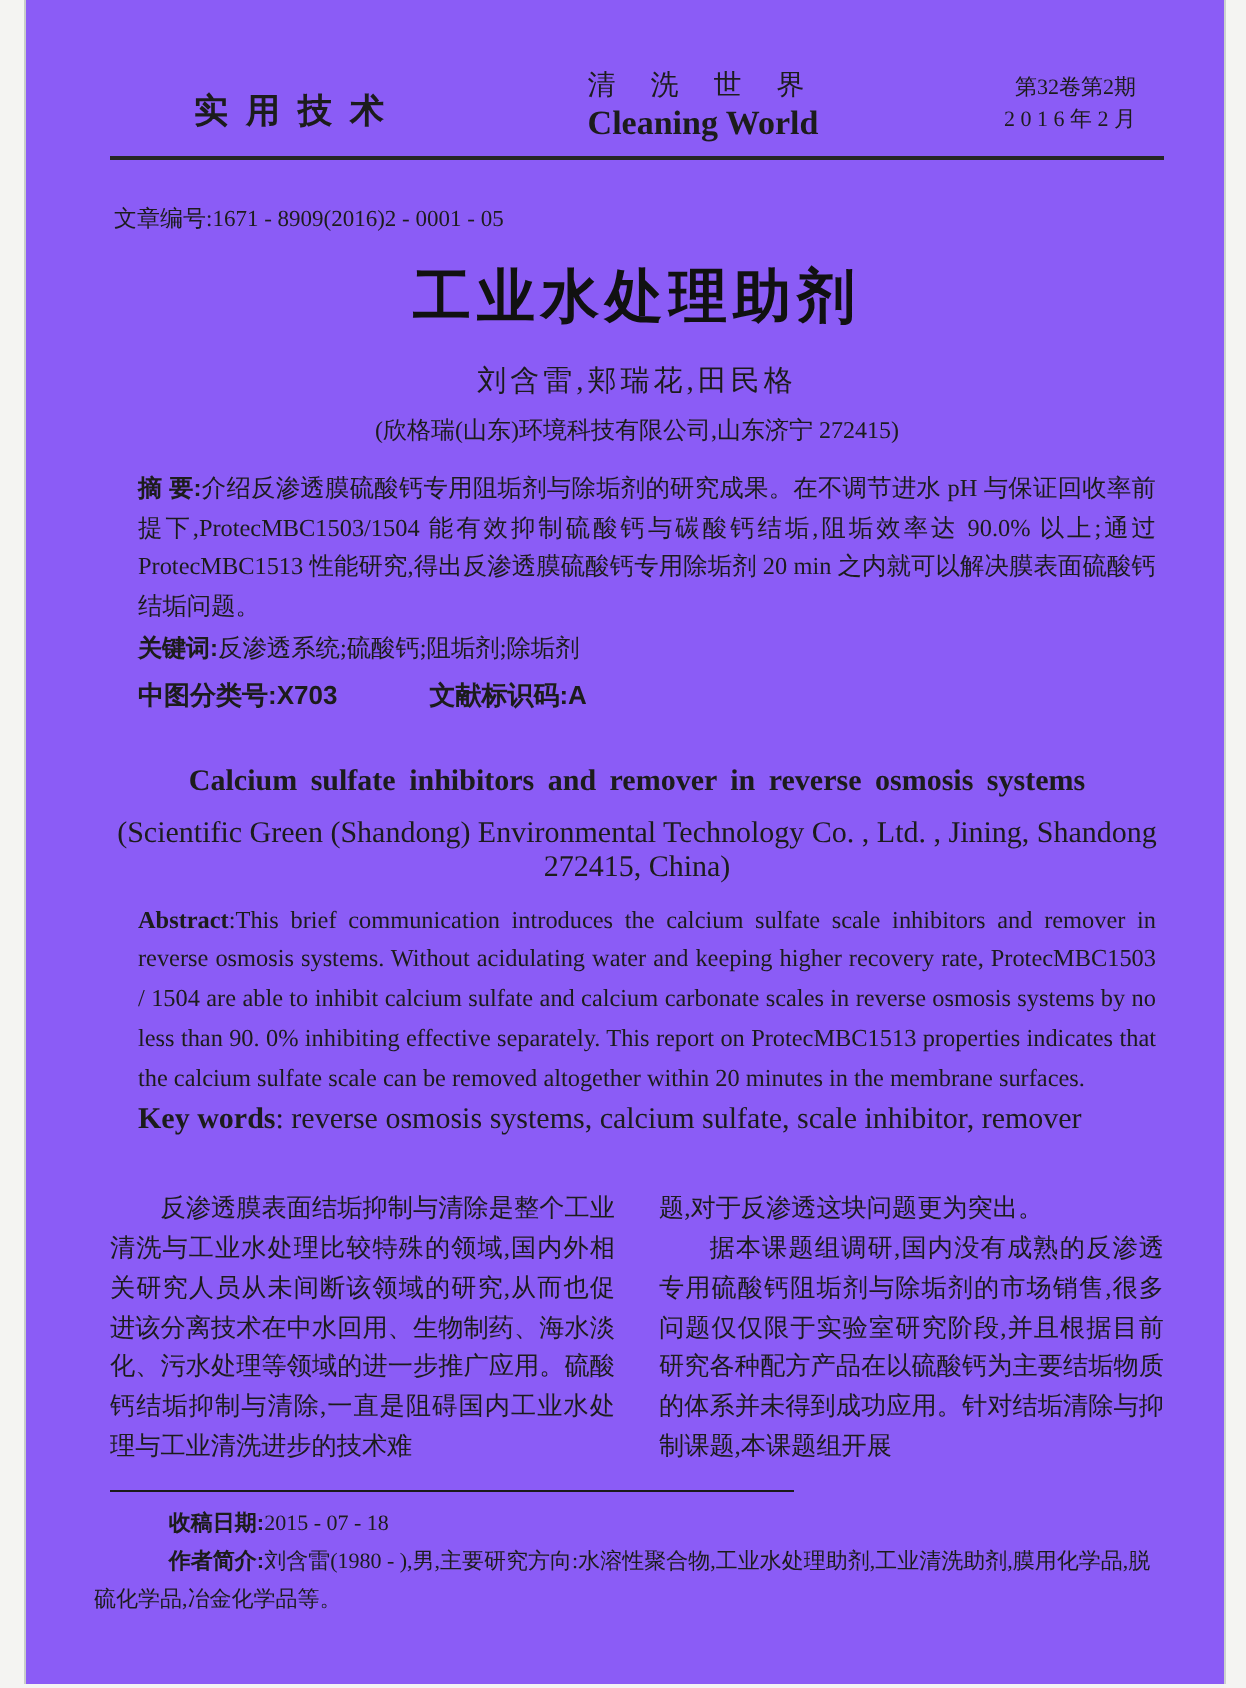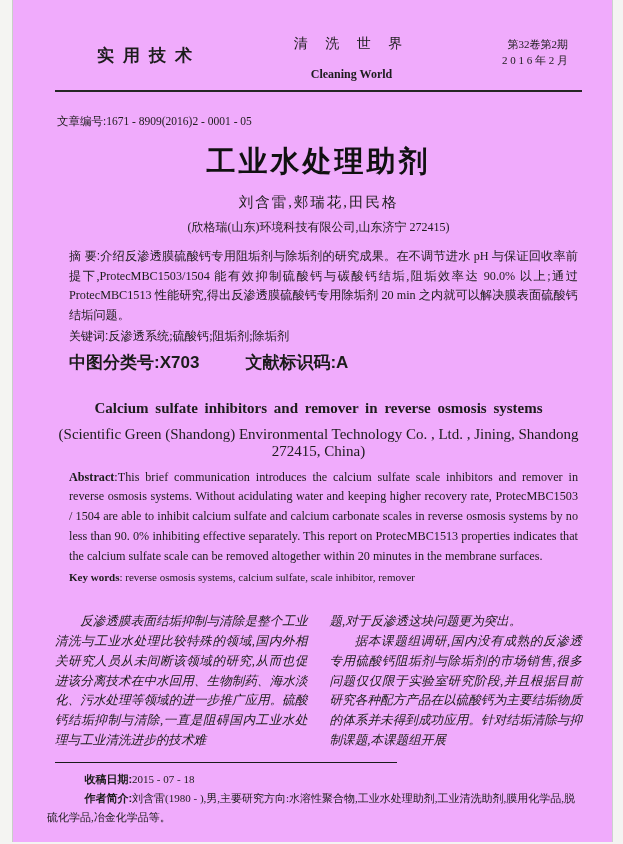--- a/index.html
+++ b/index.html
@@ -7,77 +7,77 @@
     width: 623px; height: 844px;
     background: #f4f4f2;
     font-family: "Liberation Serif", "DejaVu Serif", serif;
     color: #1c1c1c;
     overflow: hidden;
   }
   .page {
     position: relative;
     width: 601px; height: 842px;
     margin-left: 12px;
-    background: #f0abfc;
+    background: #8b5cf6;
     border-left: 1px solid #c9cdc9;
     border-right: 1px solid #ccd2ce;
     box-sizing: border-box;
     padding: 36px 30px 0 42px;
   }
   
   .header {
     display: flex;
     align-items: flex-start;
     justify-content: space-between;
     padding: 0 2px;
   }
   .hdr-left {
     font-size: 17px; font-weight: bold;
     letter-spacing: 9px;
     padding-left: 40px; padding-top: 8px;
     white-space: nowrap;
   }
   .hdr-center { text-align: center; line-height: 16px; }
   .hdr-journal-cn { font-size: 14px; letter-spacing: 7px; }
-  .hdr-journal-en { font-size: 12px; font-weight: bold; margin-top: 14px; }
+  .hdr-journal-en { font-size: 17px; font-weight: bold; margin-top: 2px; }
   .hdr-right { text-align: right; font-size: 11px; line-height: 16px; padding-right: 12px; white-space: nowrap; }
   .rule-thick { border: none; border-top: 2.5px solid #262626; margin: 8px 0 0 0; }
   
   .article-number { font-size: 11.5px; margin-top: 22px; padding-left: 2px; }
   .title-cn {
     text-align: center; font-family: "Liberation Sans", "DejaVu Sans", sans-serif;
     font-weight: bold; font-size: 29px; line-height: 45px;
     letter-spacing: 3px; margin-top: 10px; color: #111;
   }
   .authors-cn { text-align: center; font-size: 14.5px; letter-spacing: 2px; margin-top: 9px; }
   .affil-cn { text-align: center; font-size: 12px; margin-top: 7px; }
   
   .abs-block {
     margin: 11px 4px 0 14px;
     font-size: 12.2px; line-height: 19.5px;
     text-align: justify;
   }
-  .abs-block b, .kw-line b { font-family: "Liberation Sans", "DejaVu Sans", sans-serif; font-weight: normal; font-size: 12px; }
+  .abs-block b, .kw-line b { font-family: "Liberation Sans", "DejaVu Sans", sans-serif; font-weight: bold; font-size: 12px; }
   .kw-line { margin: 2px 4px 0 14px; font-size: 12.2px; line-height: 19.5px; }
-  .clc-line { margin: 4px 4px 0 14px; font-size: 17px; font-family: "Liberation Sans", "DejaVu Sans", sans-serif; font-weight: bold; }
+  .clc-line { margin: 4px 4px 0 14px; font-size: 13px; font-family: "Liberation Sans", "DejaVu Sans", sans-serif; font-weight: bold; }
   .clc-line .gap { display: inline-block; width: 46px; }
   
   .title-en { text-align: center; font-weight: bold; font-size: 15px; margin-top: 26px; word-spacing: 3px; }
   .authors-en { text-align: center; font-style: italic; font-size: 13.5px; margin-top: 11px; word-spacing: 2px; }
   .affil-en { text-align: center; font-size: 15px; margin-top: 9px; }
   .abs-en {
     margin: 8px 4px 0 14px;
     font-size: 12.2px; line-height: 19.8px;
     text-align: justify;
   }
-  .kw-en { margin: 2px 4px 0 14px; font-size: 11px; line-height: 19.8px; }
+  .kw-en { margin: 2px 4px 0 14px; font-size: 15px; line-height: 19.8px; }
   
   .columns { display: flex; gap: 22px; margin-top: 24px; }
   .col { flex: 1; font-size: 12.6px; line-height: 19.8px; text-align: justify; }
-  .col p { margin: 0; font-style: italic; }
+  .col p { margin: 0; }
   .indent { text-indent: 2em; }
   
   .footnote-rule { border: none; border-top: 1.5px solid #1a1a1a; width: 342px; margin: 11px 0 0 0; }
   .footnote { margin-top: 7px; margin-left: -8px; font-size: 11px; line-height: 19px; }
   .footnote p { margin: 0; text-indent: 3.4em; }
   .footnote b { font-family: "Liberation Sans", "DejaVu Sans", sans-serif; }
 </style>
 </head>
 <body>
 

